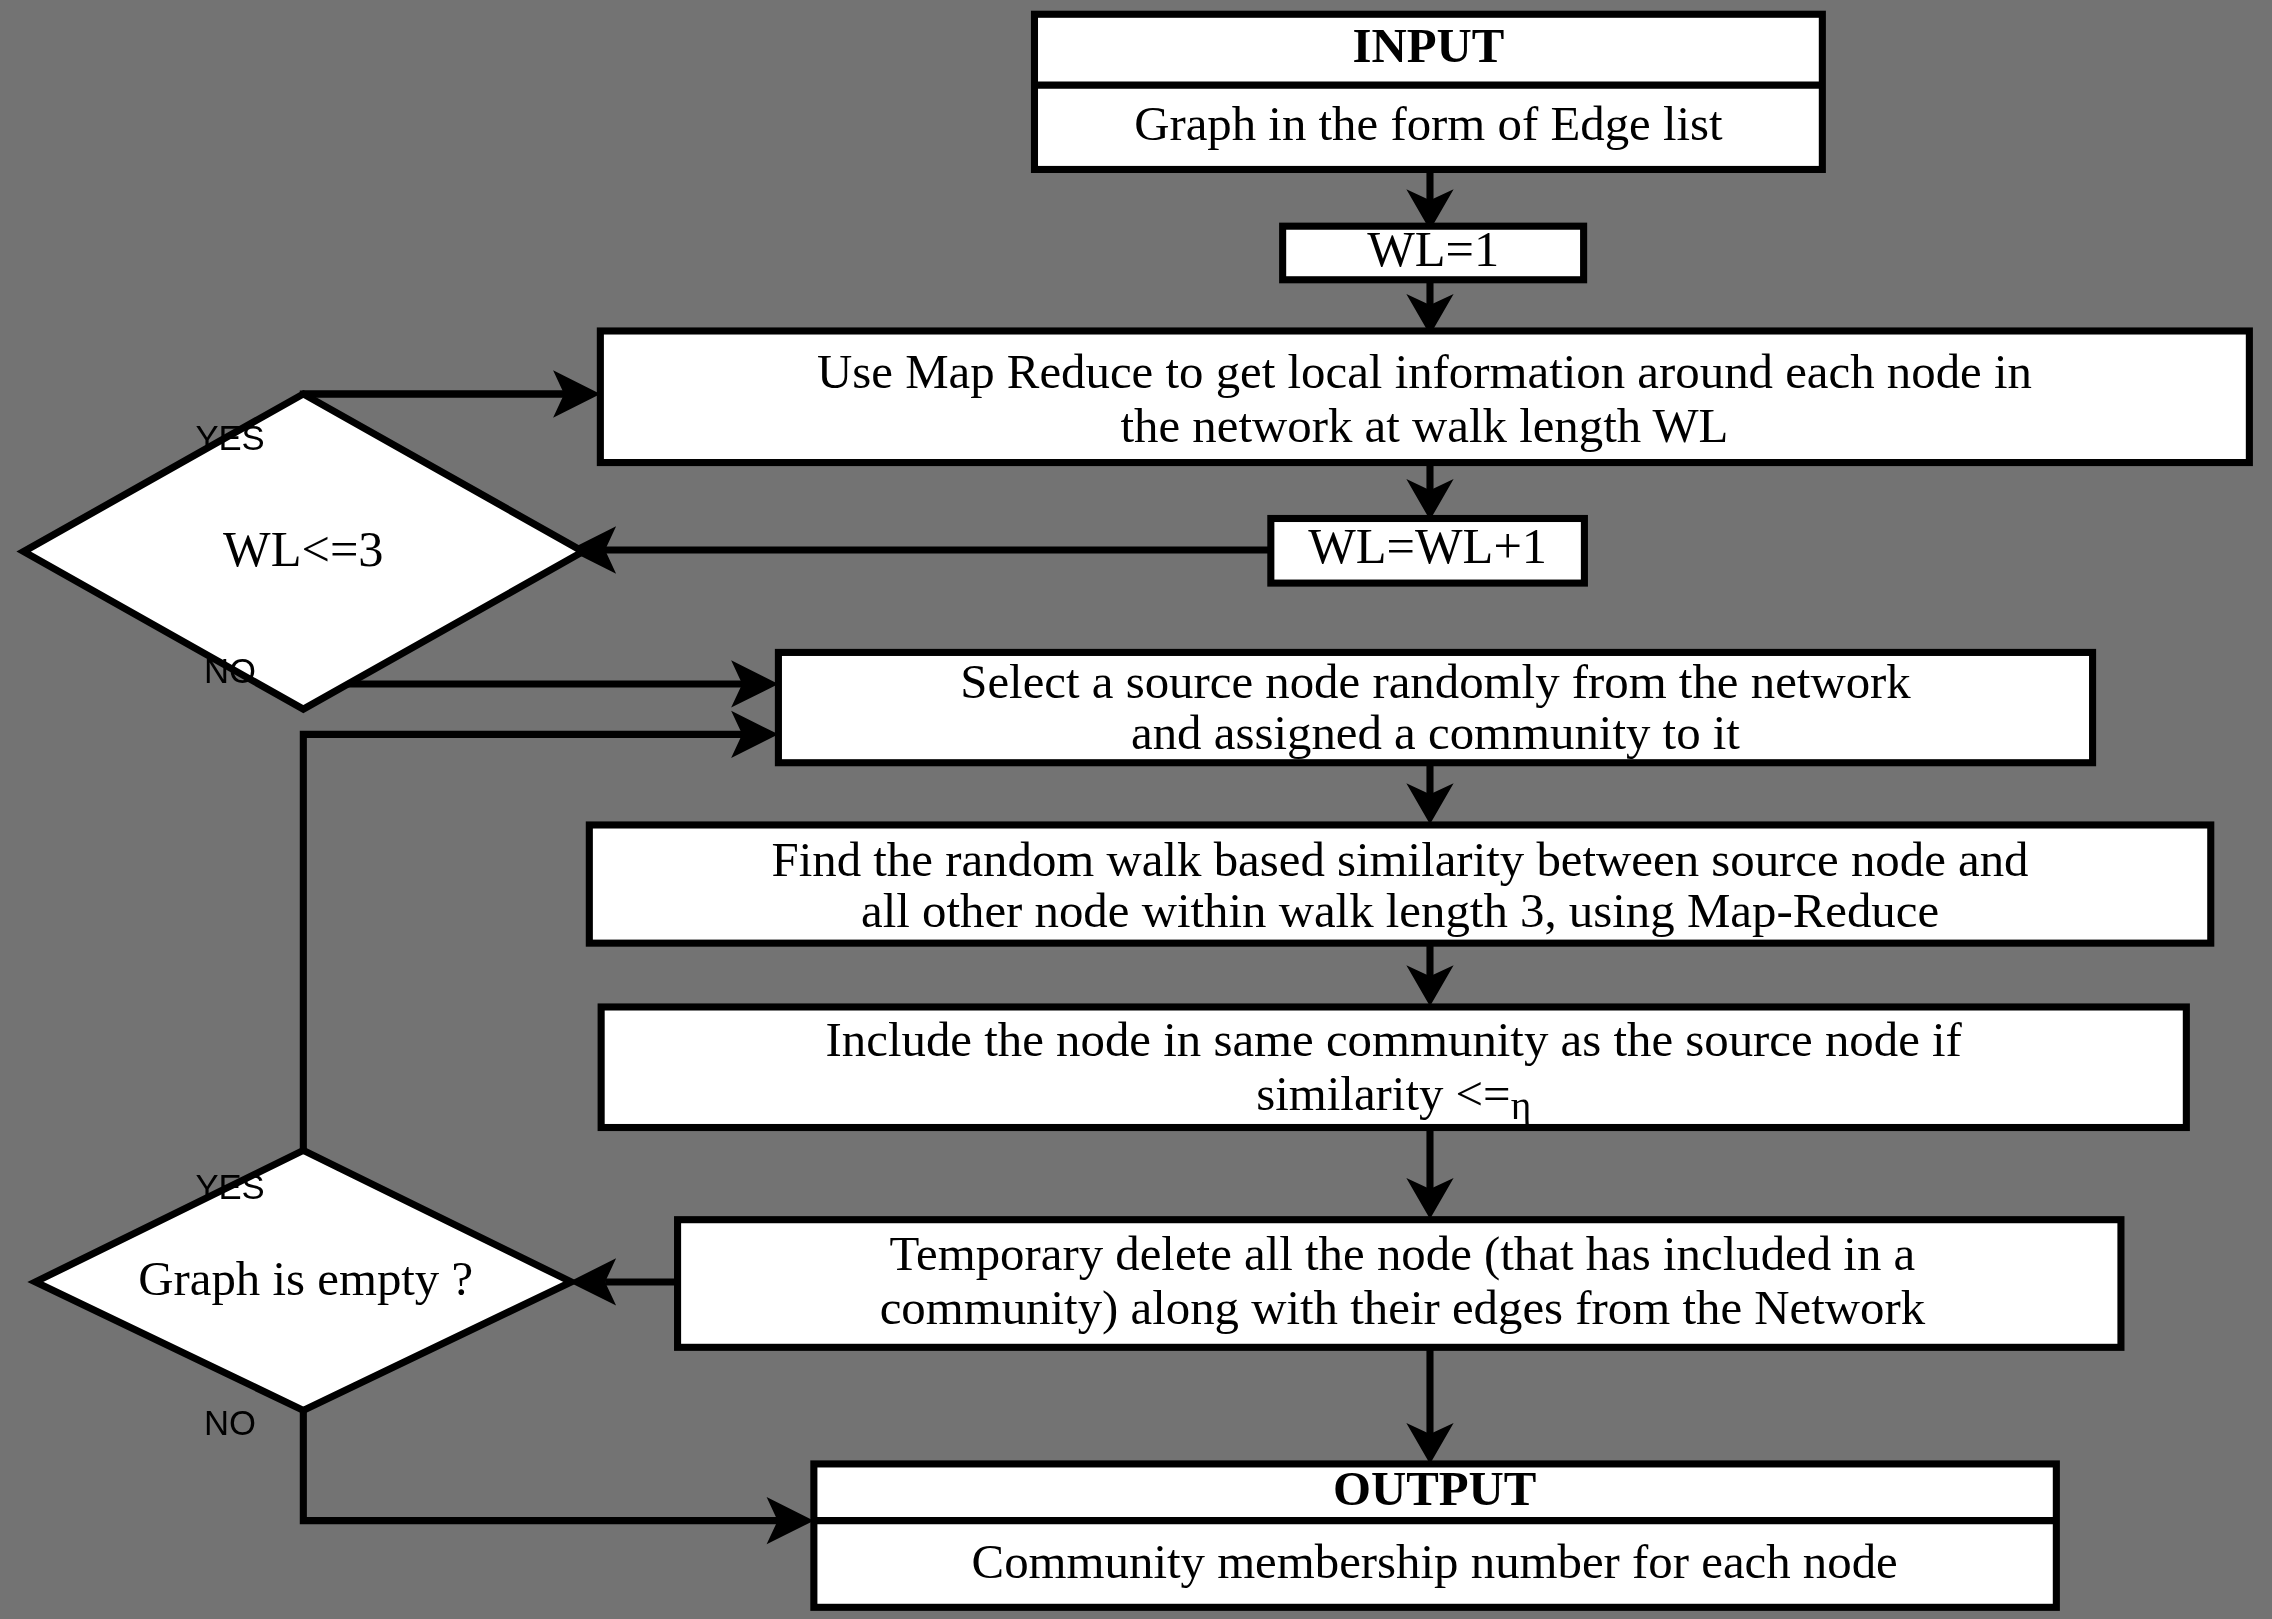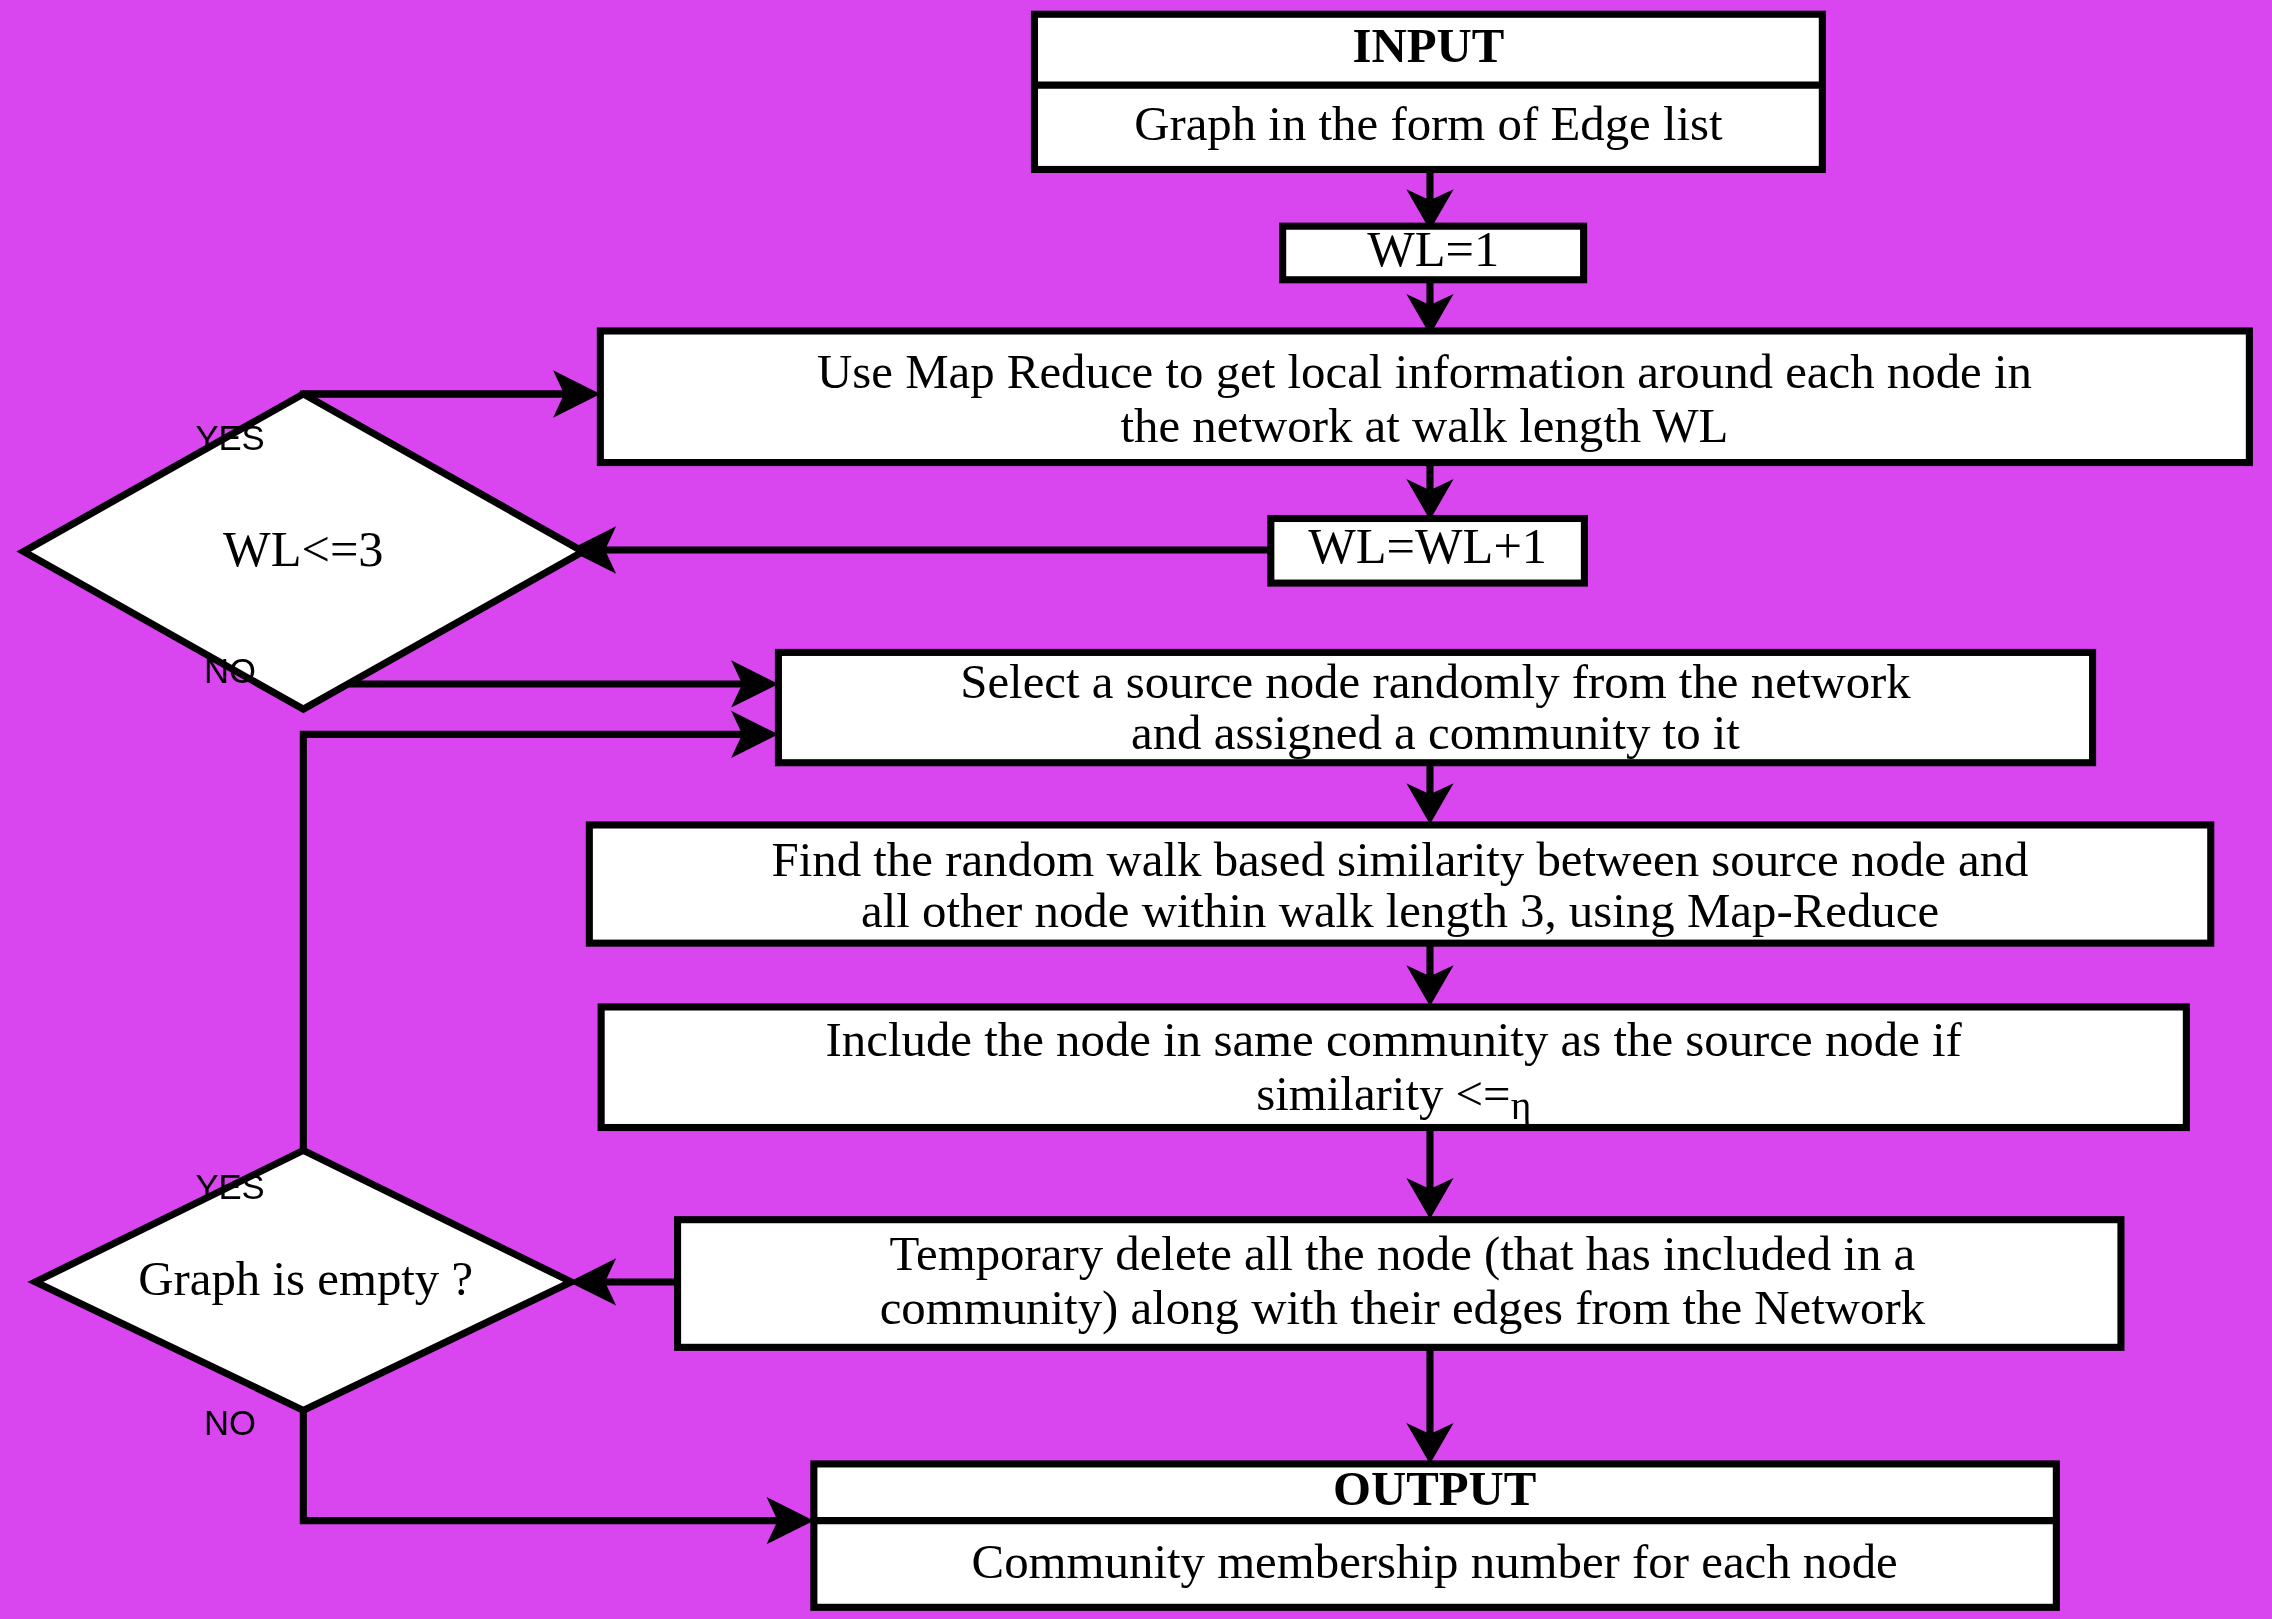--- a/index.html
+++ b/index.html
@@ -1,17 +1,17 @@
 <!DOCTYPE html>
 <html style="font-size:12.6px"><head>
 <meta charset="utf-8">
 <style>
   html,body{margin:0;padding:0;background:#ffffff;}
   body{width:2273px;height:1620px;overflow:hidden;font-family:"Liberation Serif",serif;}
-  #stage{position:relative;width:2273px;height:1620px;background:#d946ef;}
+  #stage{position:relative;width:2273px;height:1620px;background:#737373;}
   svg#flow{position:absolute;left:0;top:0;width:2273px;height:1620px;}
   .shape{fill:#ffffff;stroke:#000000;stroke-width:9;}
   .divider{stroke:#000000;stroke-width:9;}
   .conn{stroke:#000000;stroke-width:9;fill:none;stroke-linecap:butt;stroke-linejoin:miter;}
   .arrowhead{fill:#000000;stroke:none;}
   .txt{font-family:"Liberation Serif",serif;fill:#000000;text-anchor:middle;dominant-baseline:middle;}
   .t-body{font-size:62px;}
   .t-head{font-size:62px;font-weight:bold;}
   .t-mono{font-size:64px;}
   .t-branch{font-family:"Liberation Sans",sans-serif;font-size:44px;fill:#000000;text-anchor:middle;dominant-baseline:middle;}

